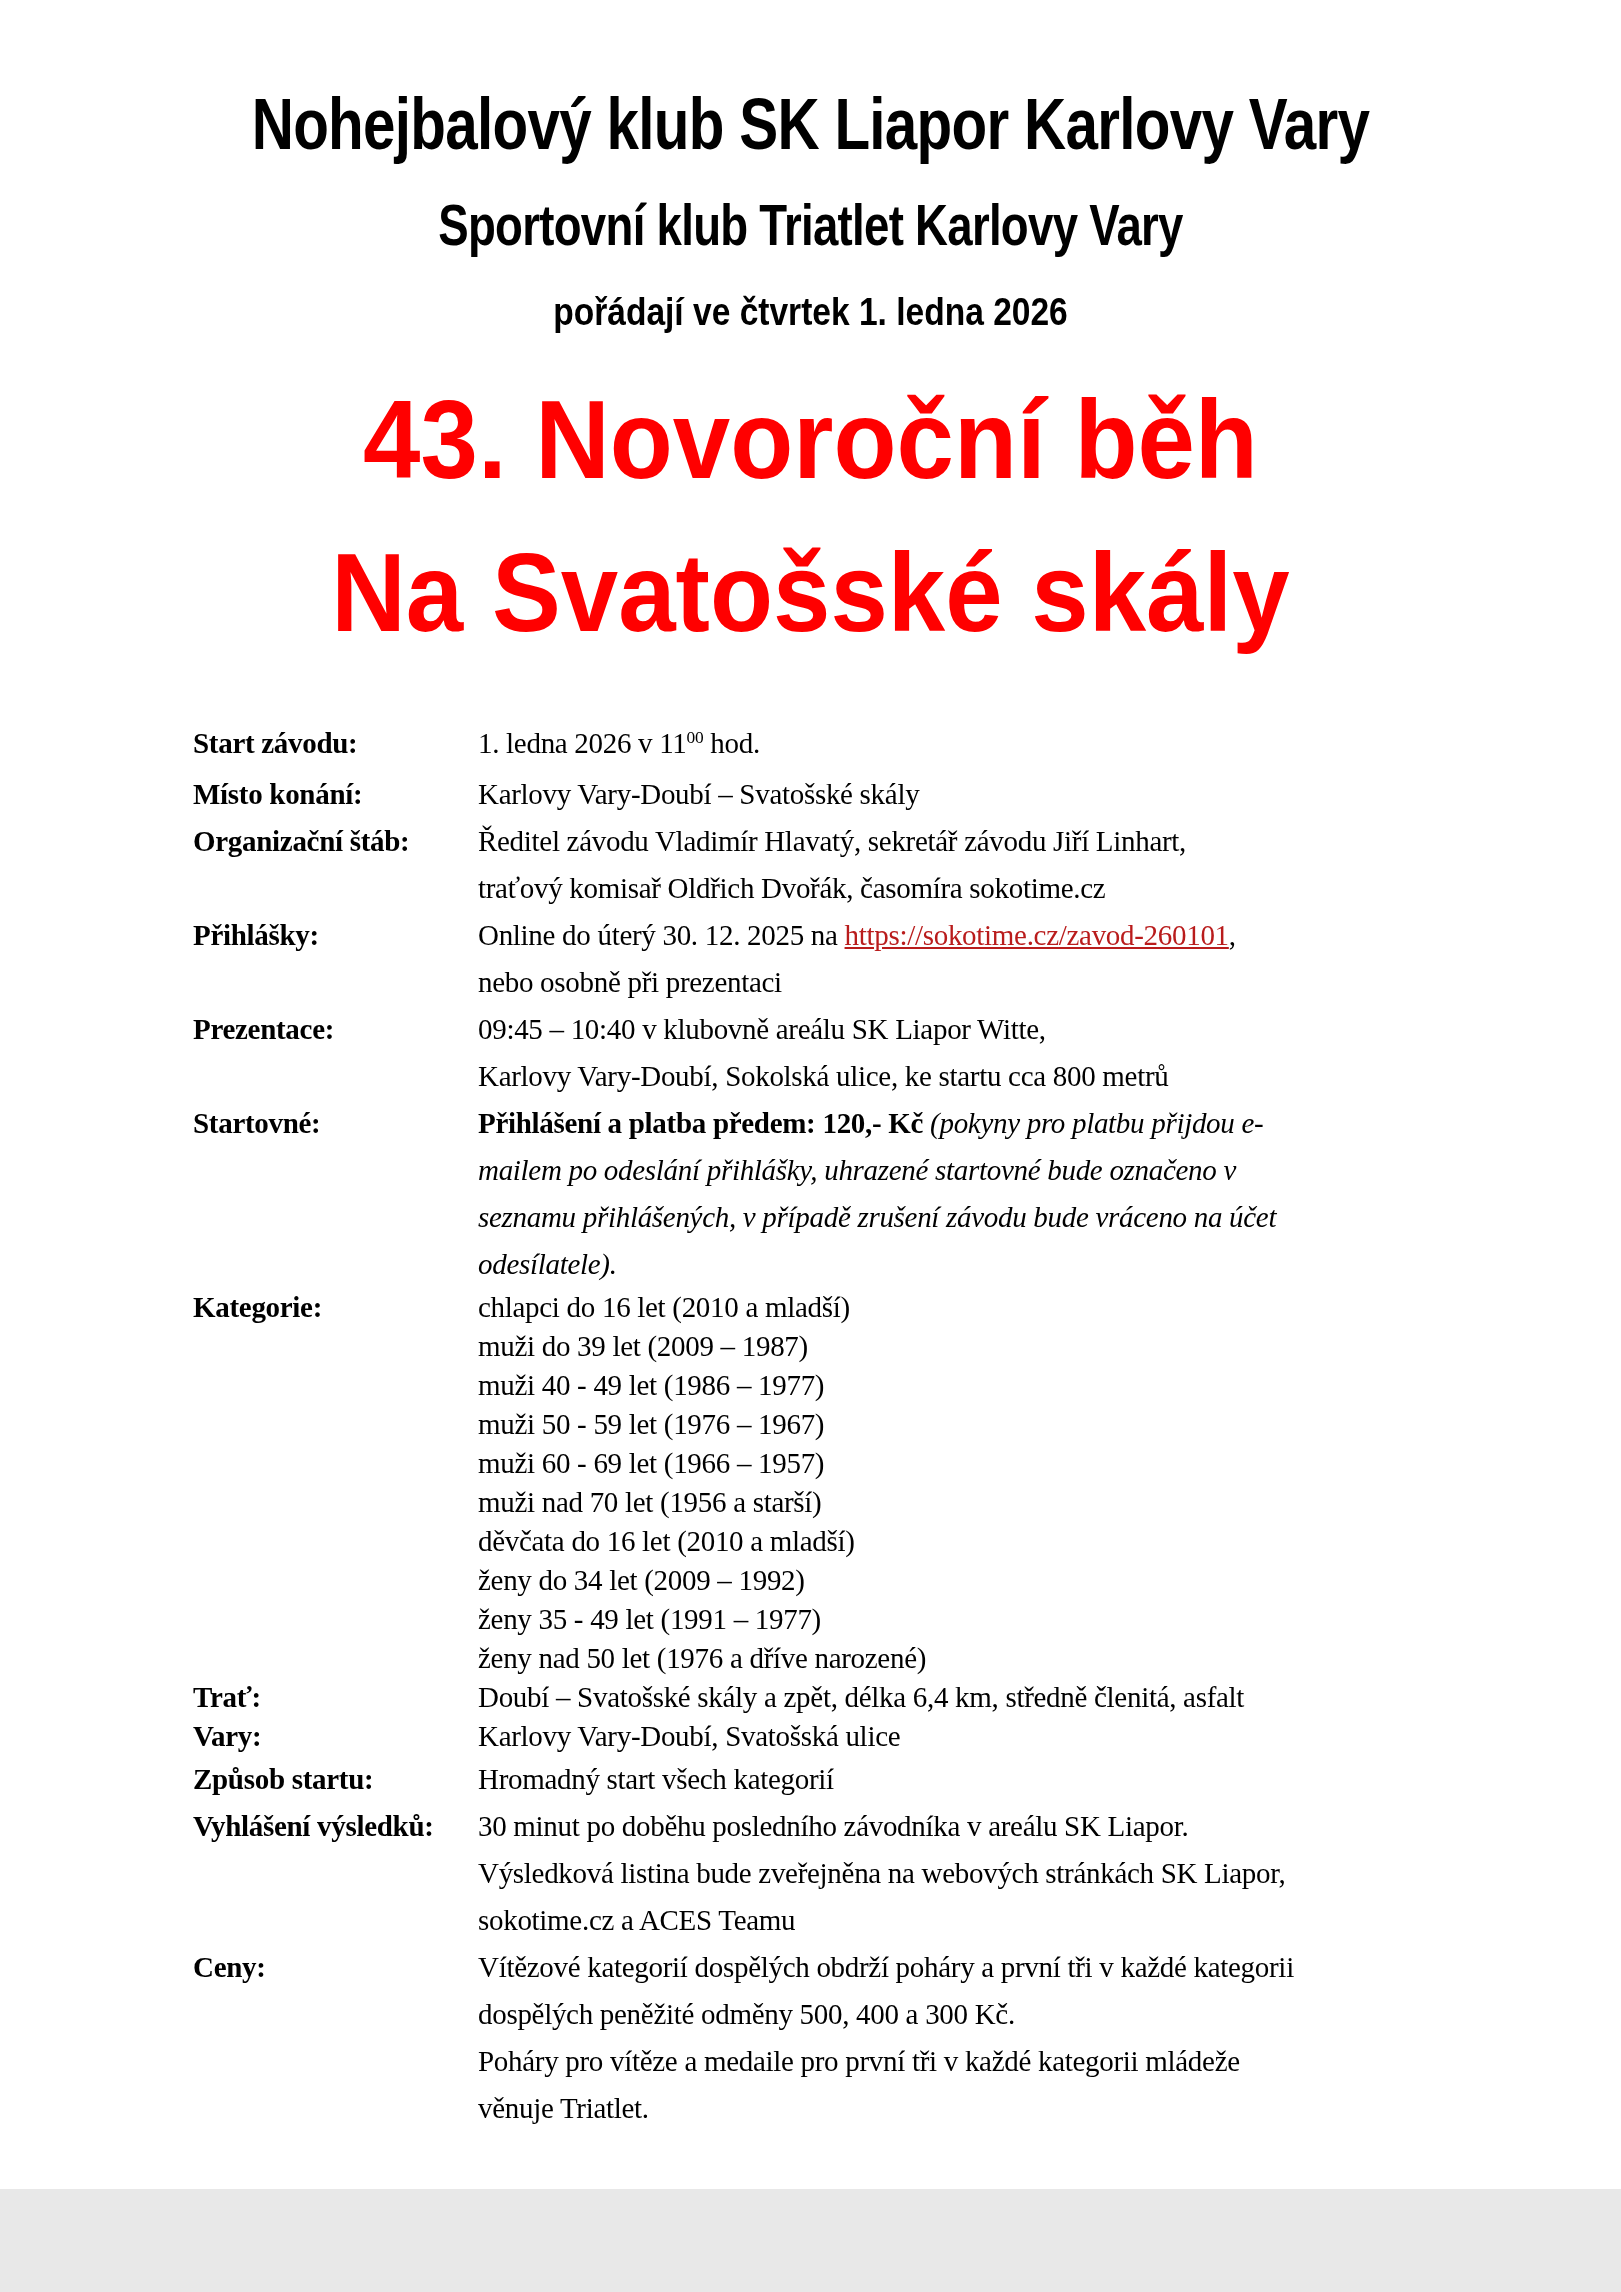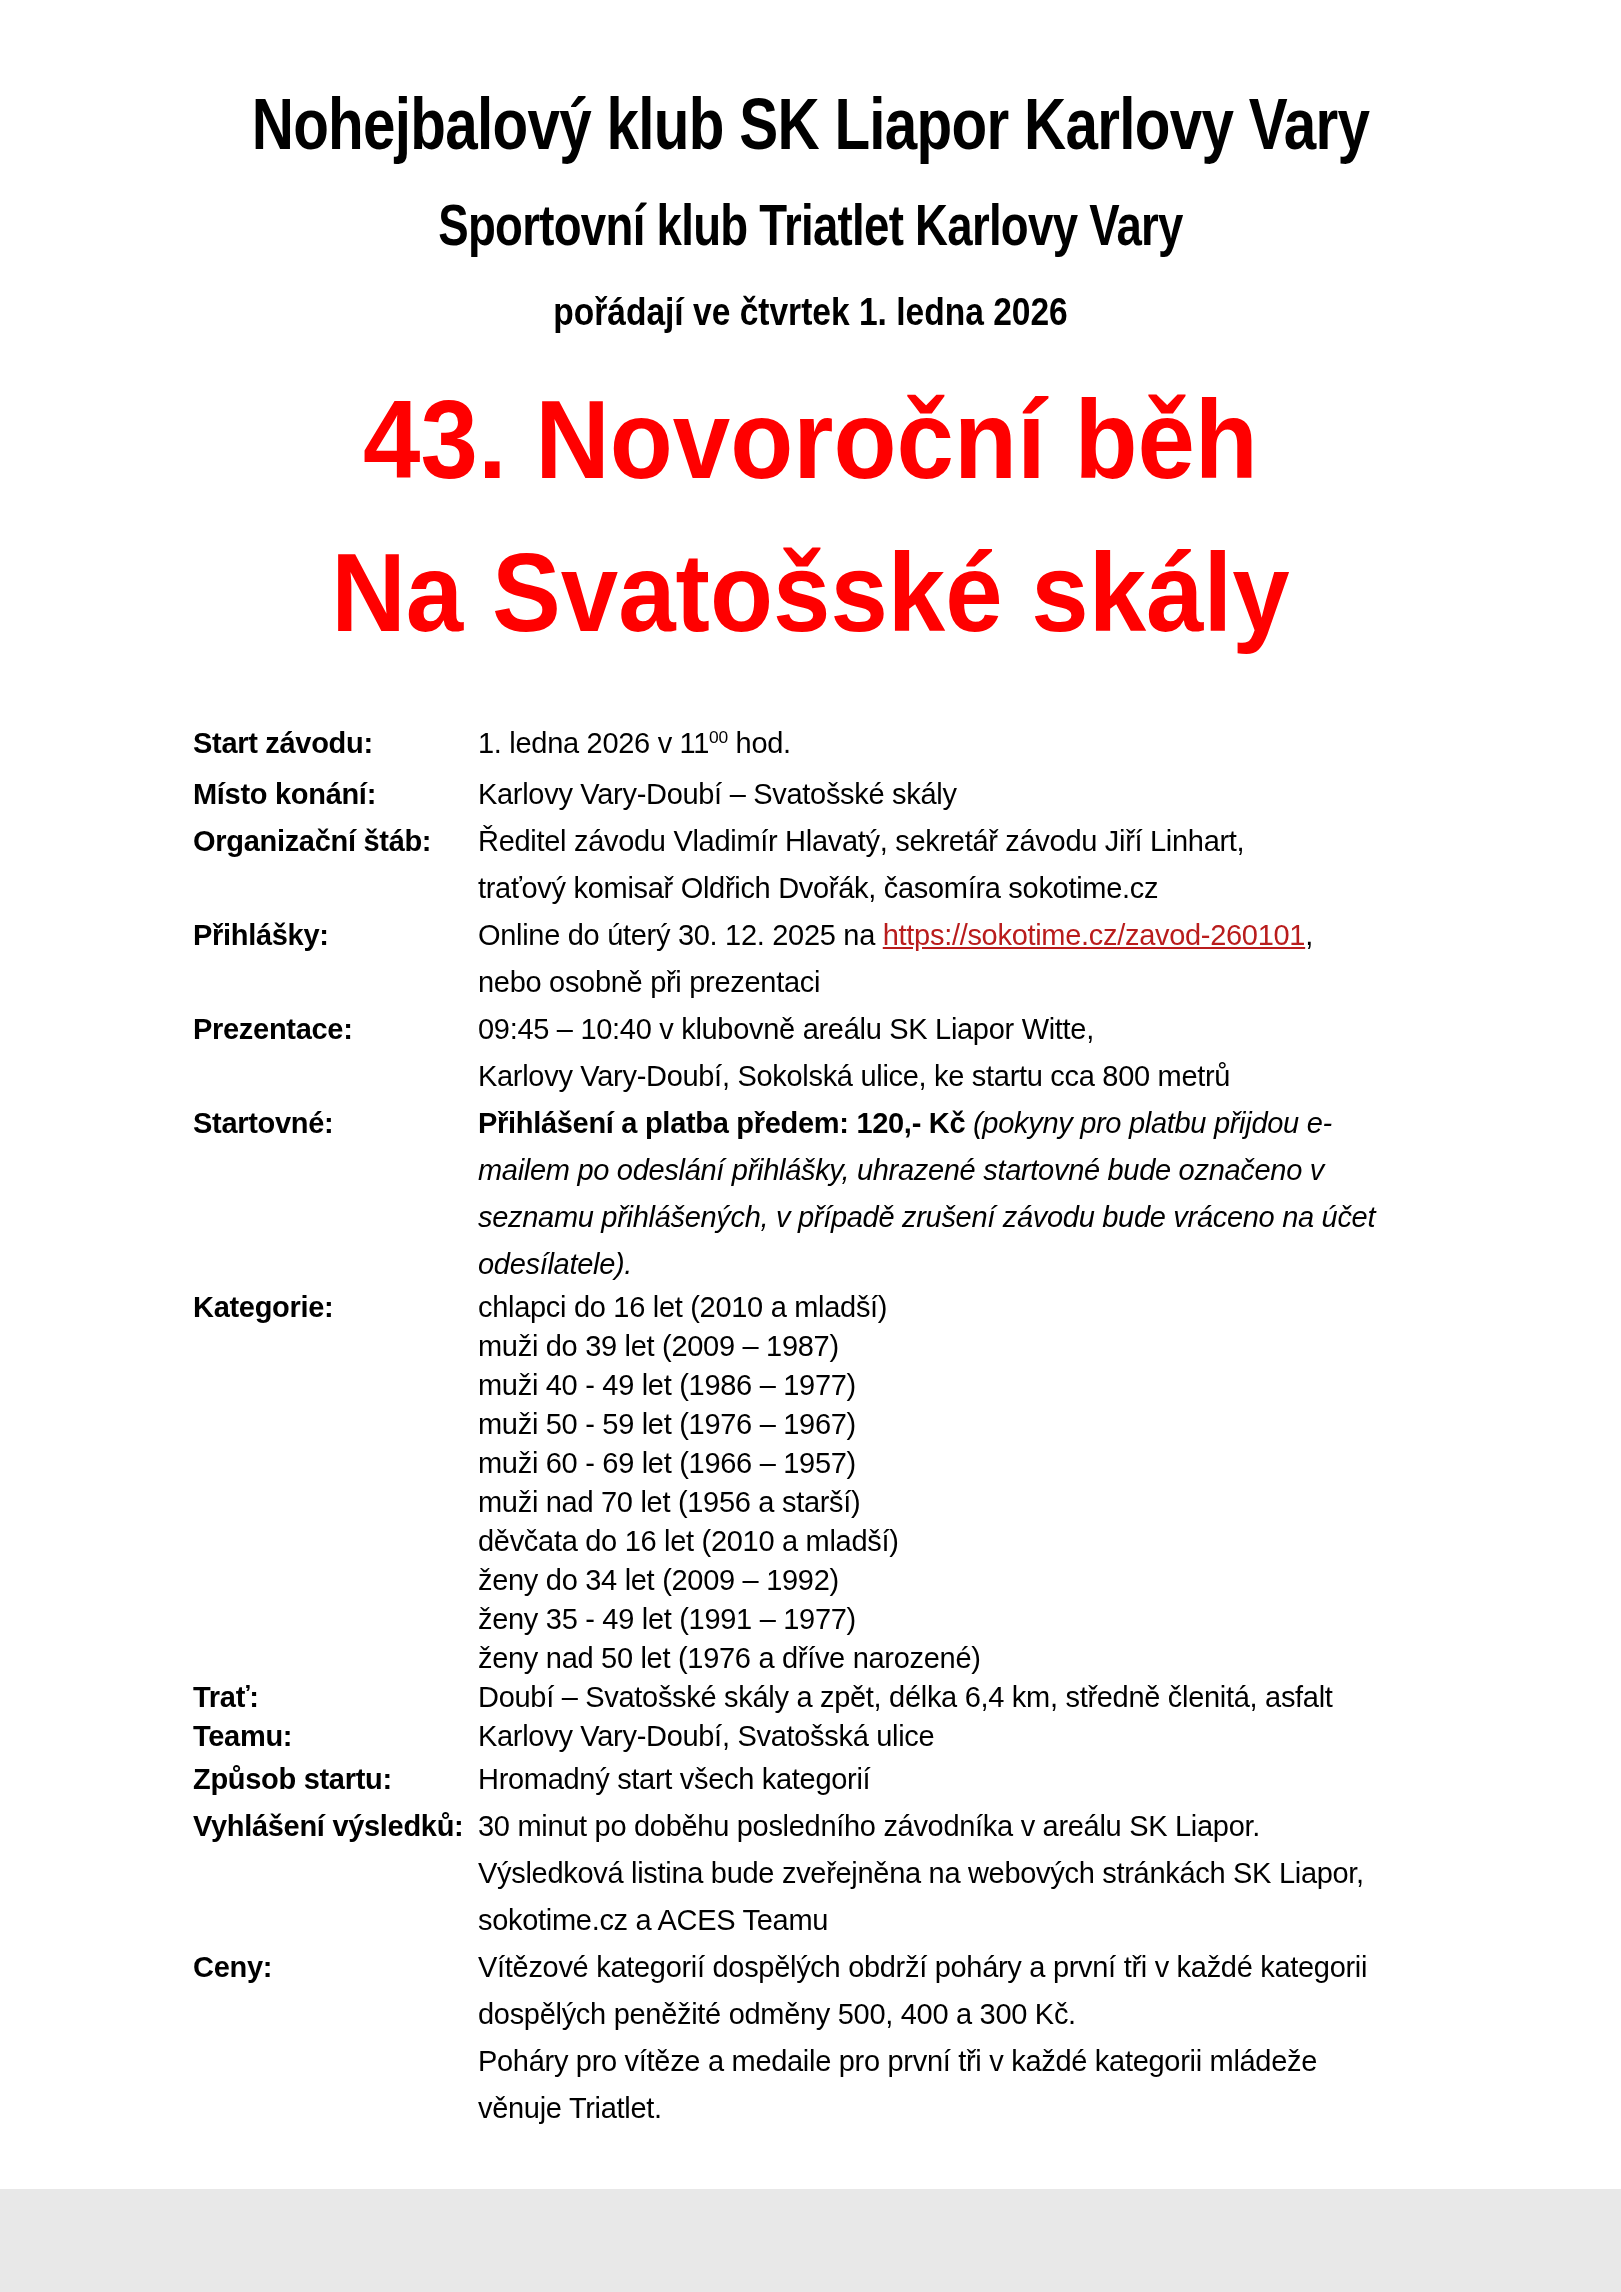--- a/index.html
+++ b/index.html
@@ -34,20 +34,21 @@
   .big-title {
     margin-top:29px;
     font-size:111px; font-weight:bold; line-height:153px;
     transform:scaleX(.93); transform-origin:50% 50%;
     white-space:nowrap;
   }
   .details {
     margin-top:50px;
     padding-left:193px;
     padding-right:68px;
+    font-family:Liberation Serif, serif;
   }
   .row { display:flex; }
   .row .label {
     width:285px; flex:0 0 285px;
     font-weight:bold;
   }
   .row .value { flex:1 1 auto; }
   .row, .row .label, .row .value {
     font-size:29px; letter-spacing:-0.3px;
   }
@@ -132,21 +133,21 @@
           <div class="line"><span>ženy nad 50 let (1976 a dříve narozené)</span></div>
         </div>
       </div>
       <div class="row tight">
         <div class="label">Trať:</div>
         <div class="value">
           <div class="line"><span>Doubí – Svatošské skály a zpět, délka 6,4 km, středně členitá, asfalt</span></div>
         </div>
       </div>
       <div class="row tight">
-        <div class="label">Teamu:</div>
+        <div class="label">Vary:</div>
         <div class="value">
           <div class="line"><span>Karlovy Vary-Doubí, Svatošská ulice</span></div>
         </div>
       </div>
       <div class="row wide">
         <div class="label">Způsob startu:</div>
         <div class="value">
           <div class="line"><span>Hromadný start všech kategorií</span></div>
         </div>
       </div>

